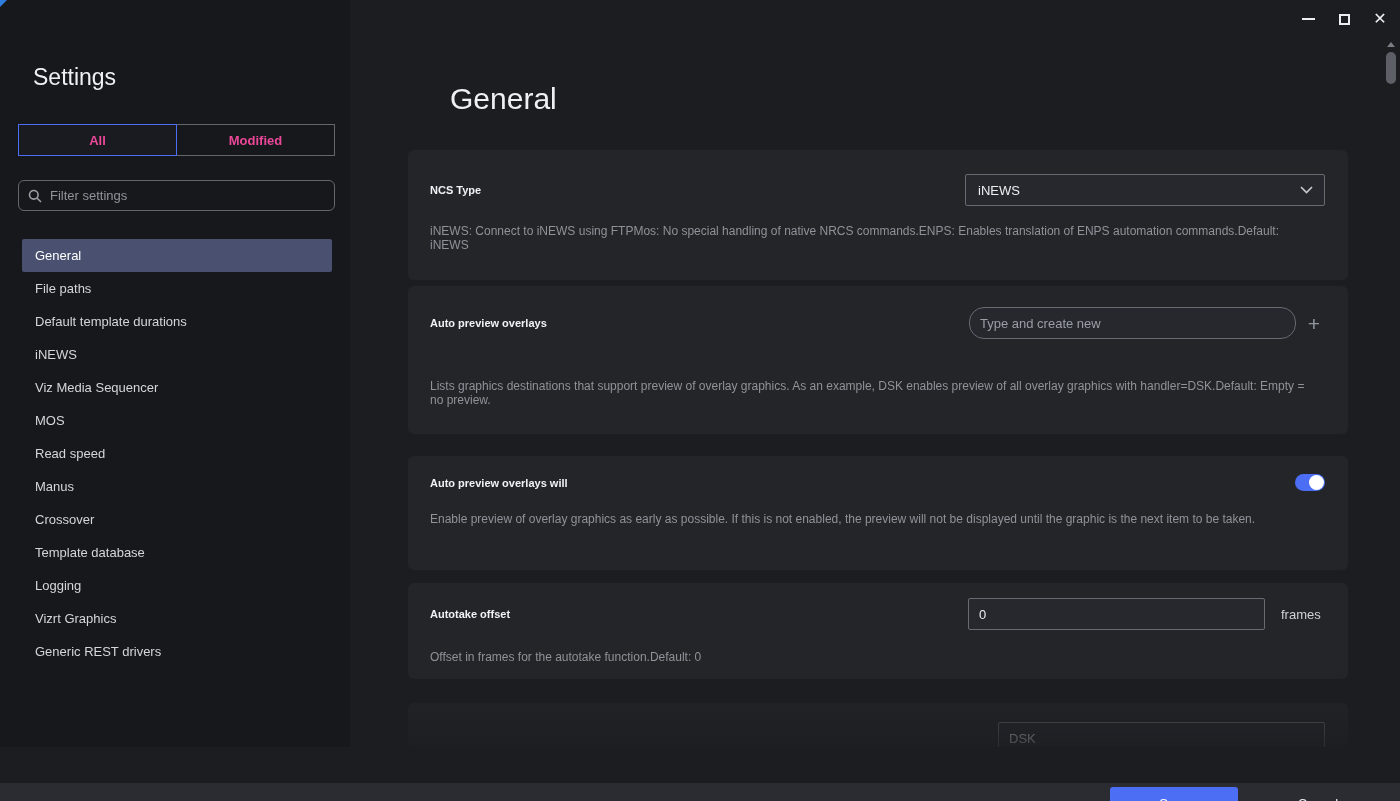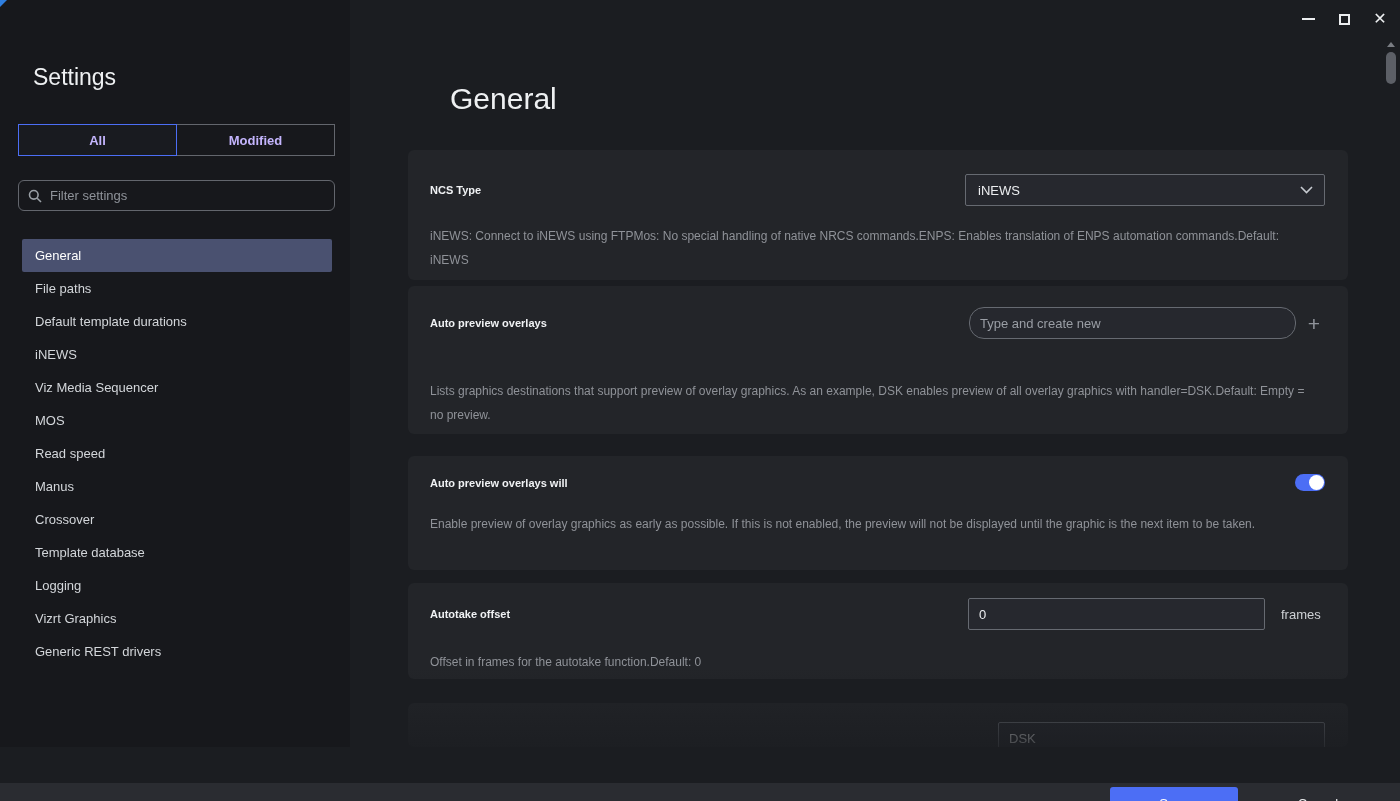--- a/index.html
+++ b/index.html
@@ -19,40 +19,40 @@
     background:transparent; border:none; color:#eceef0; cursor:default; }
   .glyph-min { width:13px; height:2px; background:#eceef0; display:block; }
   .glyph-max { width:11px; height:11px; border:2px solid #eceef0; display:block; }
   .glyph-close { font-size:16px; line-height:16px; color:#eceef0; }
 
   
   .sidebar { position:absolute; left:0; top:0; width:350px; height:747px; background:#17181c; }
   .settings-title { position:absolute; left:33px; top:64px; font-size:23px; font-weight:400; color:#eef0f2; }
   .tabs { position:absolute; left:18px; top:124px; width:317px; height:32px; display:flex; }
   .tab { flex:1; display:flex; align-items:center; justify-content:center; font-size:13px; font-weight:bold;
-    color:#c4b5fd; background:transparent; border:1px solid #63666d; cursor:default; font-family:inherit; }
+    color:#ec4899; background:transparent; border:1px solid #63666d; cursor:default; font-family:inherit; }
   .tab + .tab { margin-left:-1px; }
   .tab.active { border-color:#4c6ef5; position:relative; z-index:2; background:#191b20; }
   .filter { position:absolute; left:18px; top:180px; width:317px; height:31px;
     border:1px solid #63666d; border-radius:6px; display:flex; align-items:center; gap:8px; padding:0 9px; }
   .filter svg { flex:0 0 auto; }
   .filter input { flex:1; background:transparent; border:none; outline:none; color:#e8eaed;
     font-size:13px; font-family:inherit; }
   .filter input::placeholder { color:#8f939a; }
   .nav { position:absolute; left:0; top:239px; width:350px; }
   .nav-item { height:33px; margin:0 18px 0 22px; padding-left:13px; display:flex; align-items:center;
     font-size:13px; color:#d3d6da; border-radius:2px; cursor:default; }
   .nav-item.selected { background:#4a5170; color:#ffffff; }
 
   
   .page-title { position:absolute; left:450px; top:82px; font-size:30px; font-weight:400; color:#eef0f2; }
   .card { position:absolute; left:408px; width:940px; background:#232529; border-radius:6px; }
   .card .row { display:flex; align-items:center; justify-content:space-between; padding:0 23px 0 22px; }
   .card .label { font-size:11px; font-weight:bold; color:#f0f2f4; }
-  .card .desc { padding:0 38px 0 22px; font-size:12px; line-height:24px; color:#8f9298; }
+  .card .desc { padding:0 38px 0 22px; font-size:12px; line-height:14px; color:#8f9298; }
 
   .select { width:360px; height:32px; border:1px solid #666a71; background:#26282e; border-radius:2px;
     display:flex; align-items:center; justify-content:space-between; padding:0 11px 0 12px;
     font-size:13px; color:#eceef0; cursor:default; }
   .text-input { height:32px; border:1px solid #666a71; background:#26282e; border-radius:2px;
     color:#eceef0; font-size:13px; padding:0 10px; font-family:inherit; outline:none; }
   .text-input::placeholder { color:#9a9ea5; }
   .ctrl-group { display:flex; align-items:center; }
   .plus-btn { width:22px; height:32px; margin-left:7px; background:transparent; border:none;
     color:#8f939a; font-size:21px; line-height:21px; display:flex; align-items:center; justify-content:center; }

